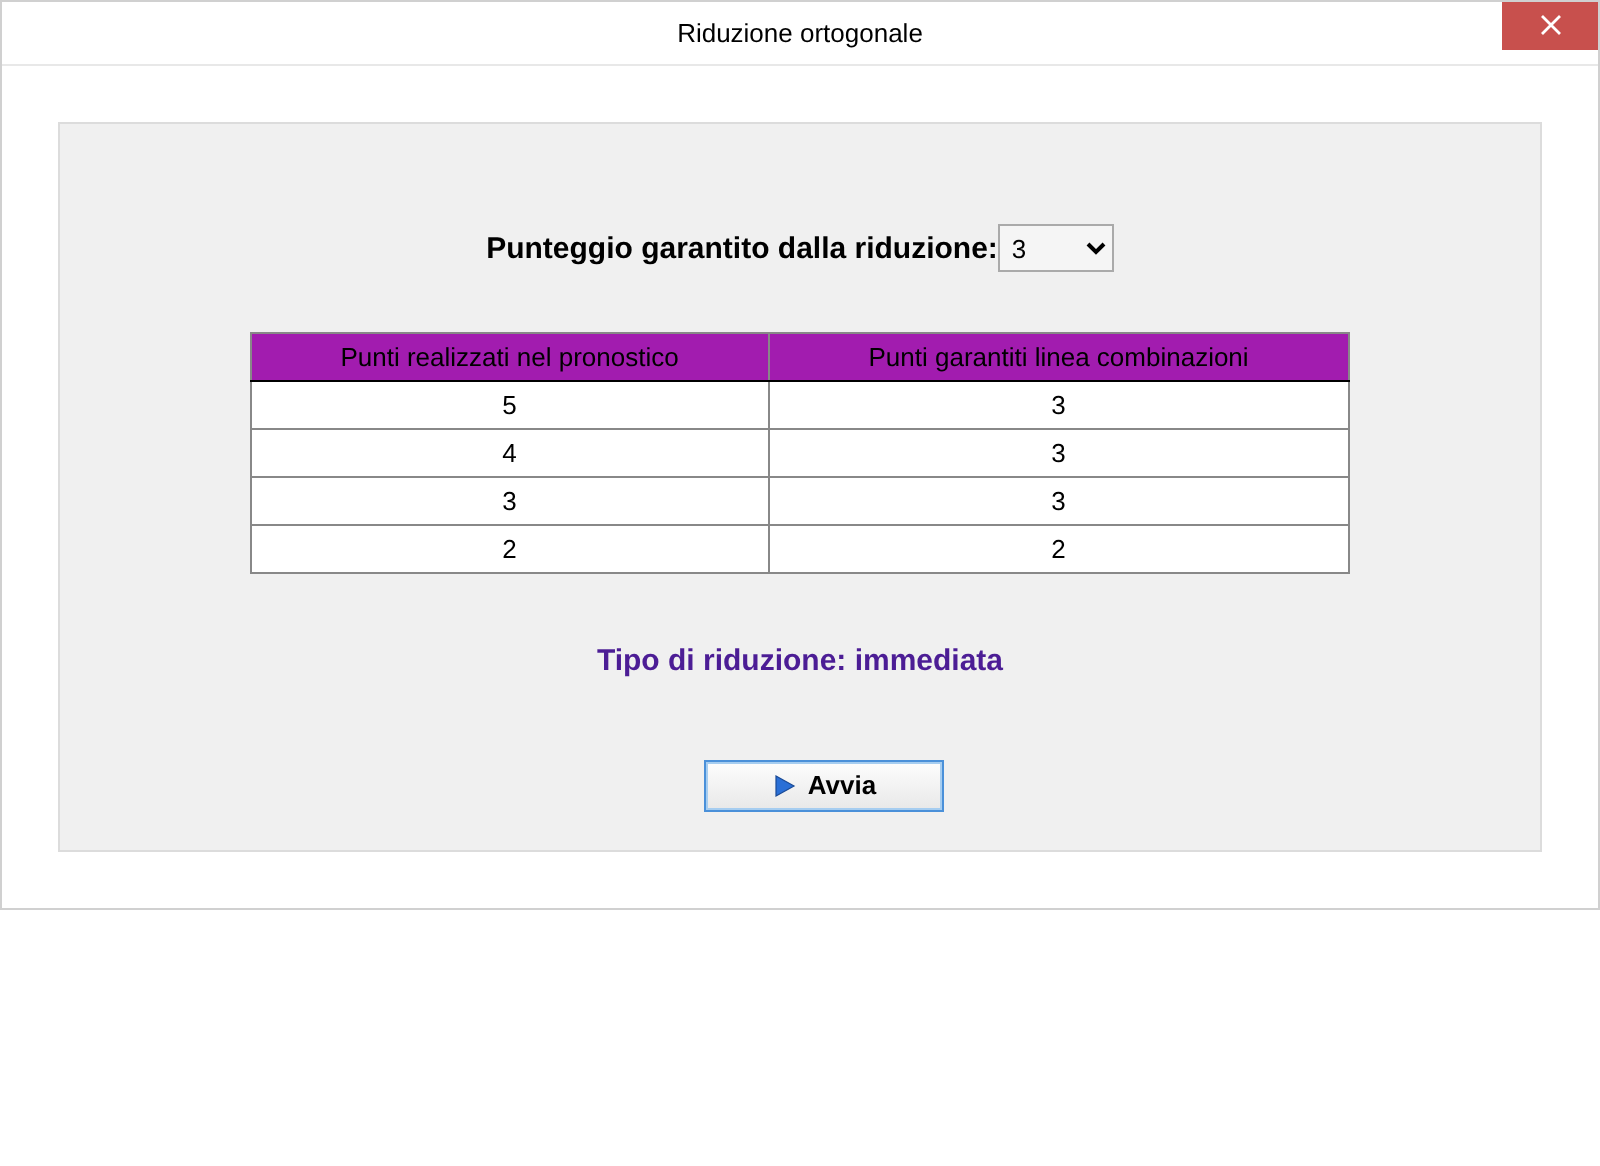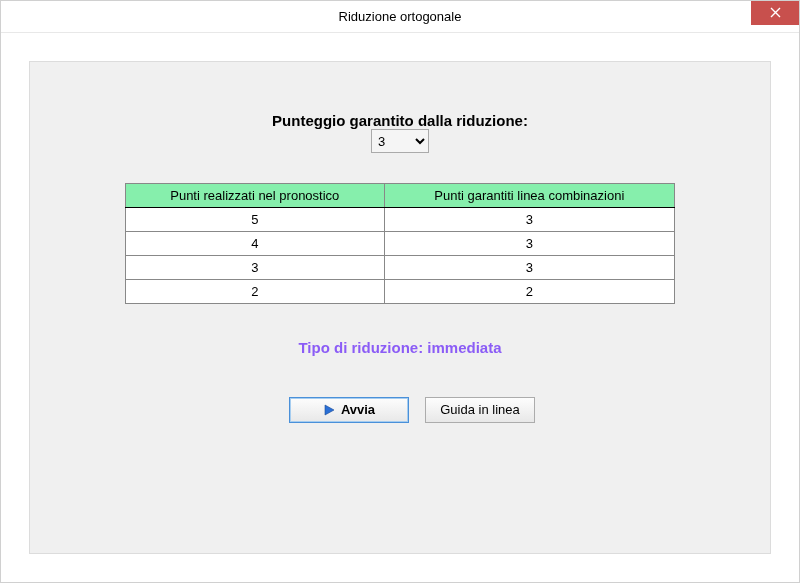--- a/index.html
+++ b/index.html
@@ -10,21 +10,21 @@
     body {
       font-family: "Segoe UI", Tahoma, sans-serif;
       font-size: 13px;
       background: #fff;
       width: 800px;
       height: 583px;
       overflow: hidden;
     }
     .window {
       width: 800px;
-      height: 583px;
+      height: 455px;
       background: #fff;
       border: 1px solid #d0d0d0;
       position: relative;
     }
     .titlebar {
       height: 32px;
       background: #fff;
       display: flex;
       align-items: center;
       position: relative;
@@ -61,23 +61,22 @@
     }
     .inner-panel {
       background: #f0f0f0;
       border: 1px solid #dcdcdc;
       padding: 50px 95px 40px 95px;
       height: 100%;
     }
     .score-row {
       display: flex;
       align-items: center;
-      justify-content: flex-start;
+      justify-content: center;
       margin-bottom: 30px;
-      flex-direction: column;
     }
     .score-label {
       font-size: 15px;
       font-weight: bold;
       color: #000;
     }
     .score-select {
       width: 58px;
       height: 24px;
       font-size: 13px;
@@ -97,31 +96,31 @@
     }
     th, td {
       border: 1px solid #888;
       text-align: center;
       font-weight: normal;
       font-size: 13px;
       padding: 3px 0;
       height: 24px;
     }
     th {
-      background: #86efac;
+      background: #a21caf;
       border-bottom: 1px solid #000;
     }
     .info-lines {
       text-align: center;
       margin-bottom: 34px;
     }
     .info-line {
       font-size: 15px;
       font-weight: bold;
-      color: #8b5cf6;
+      color: #4c1d95;
       line-height: 1.9;
     }
     .buttons-row {
       display: flex;
       justify-content: center;
       gap: 16px;
     }
     .btn {
       height: 26px;
       min-width: 110px;
@@ -209,20 +208,17 @@
 
       <div class="buttons-row">
         <button class="btn btn-primary">
           <span class="play-icon">
             <svg viewBox="0 0 12 12">
                 <polygon points="2,1 11,6 2,11" fill="#2a6fd6" stroke="#1a4a96" stroke-width="0.6"></polygon>
               </svg>
           </span>
           <span>Avvia</span>
         </button>
-        <button class="btn">
-          <span>Guida in linea</span>
-        </button>
       </div>
 
     </div>
   </div>
 </div>
 
 </body></html>

